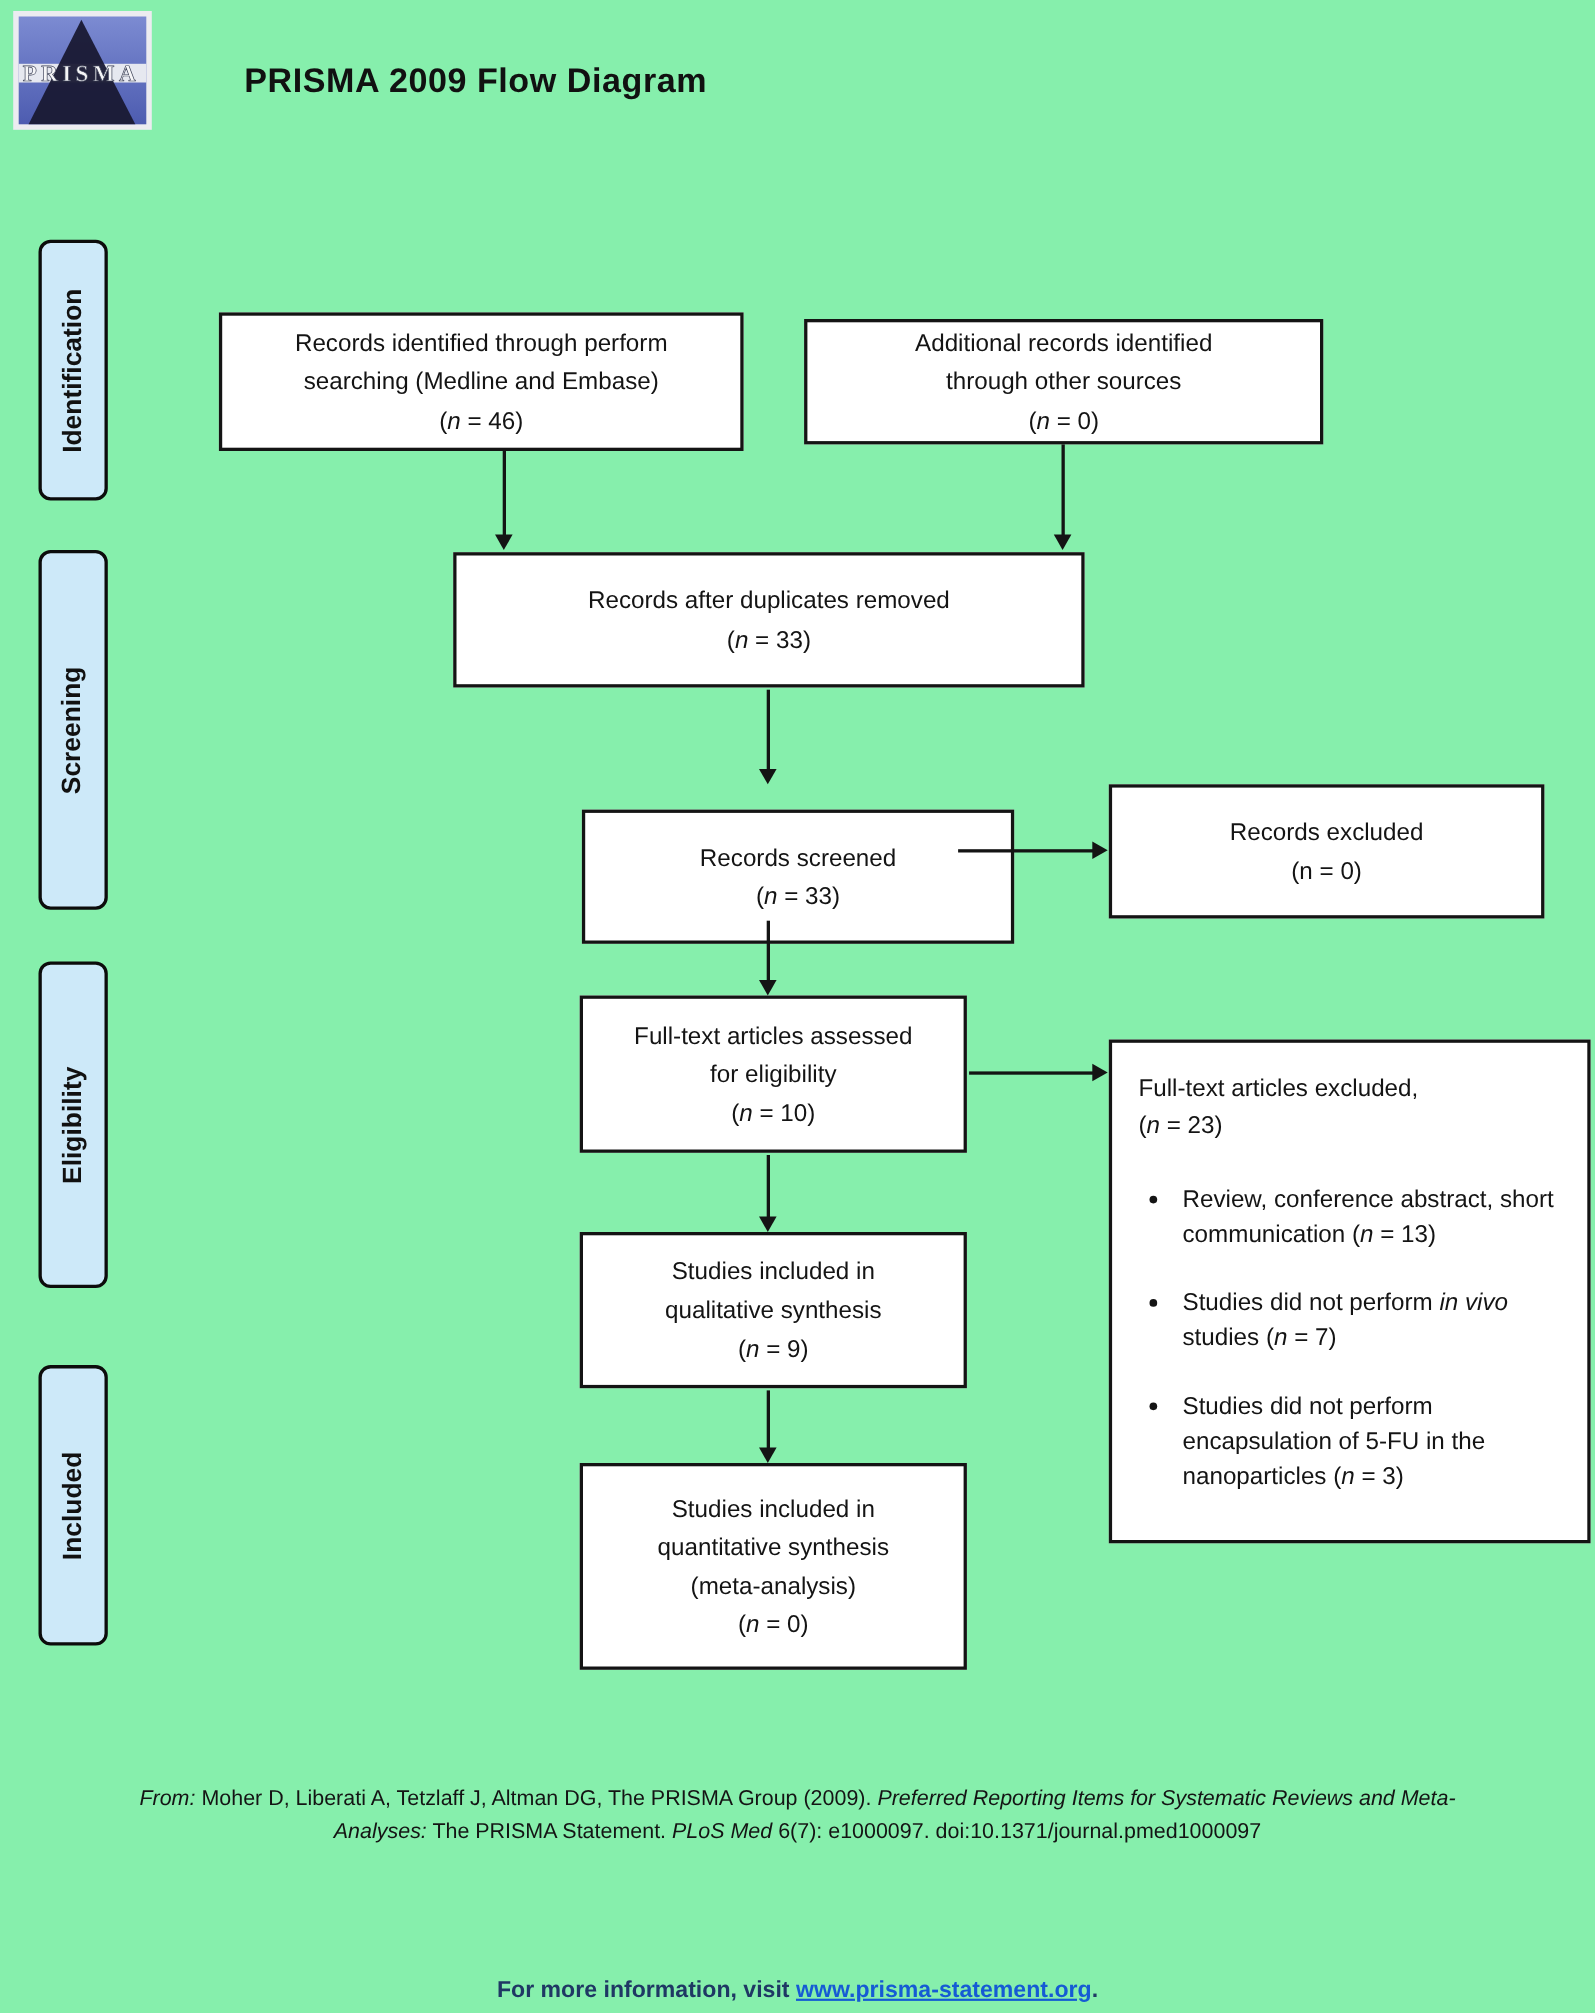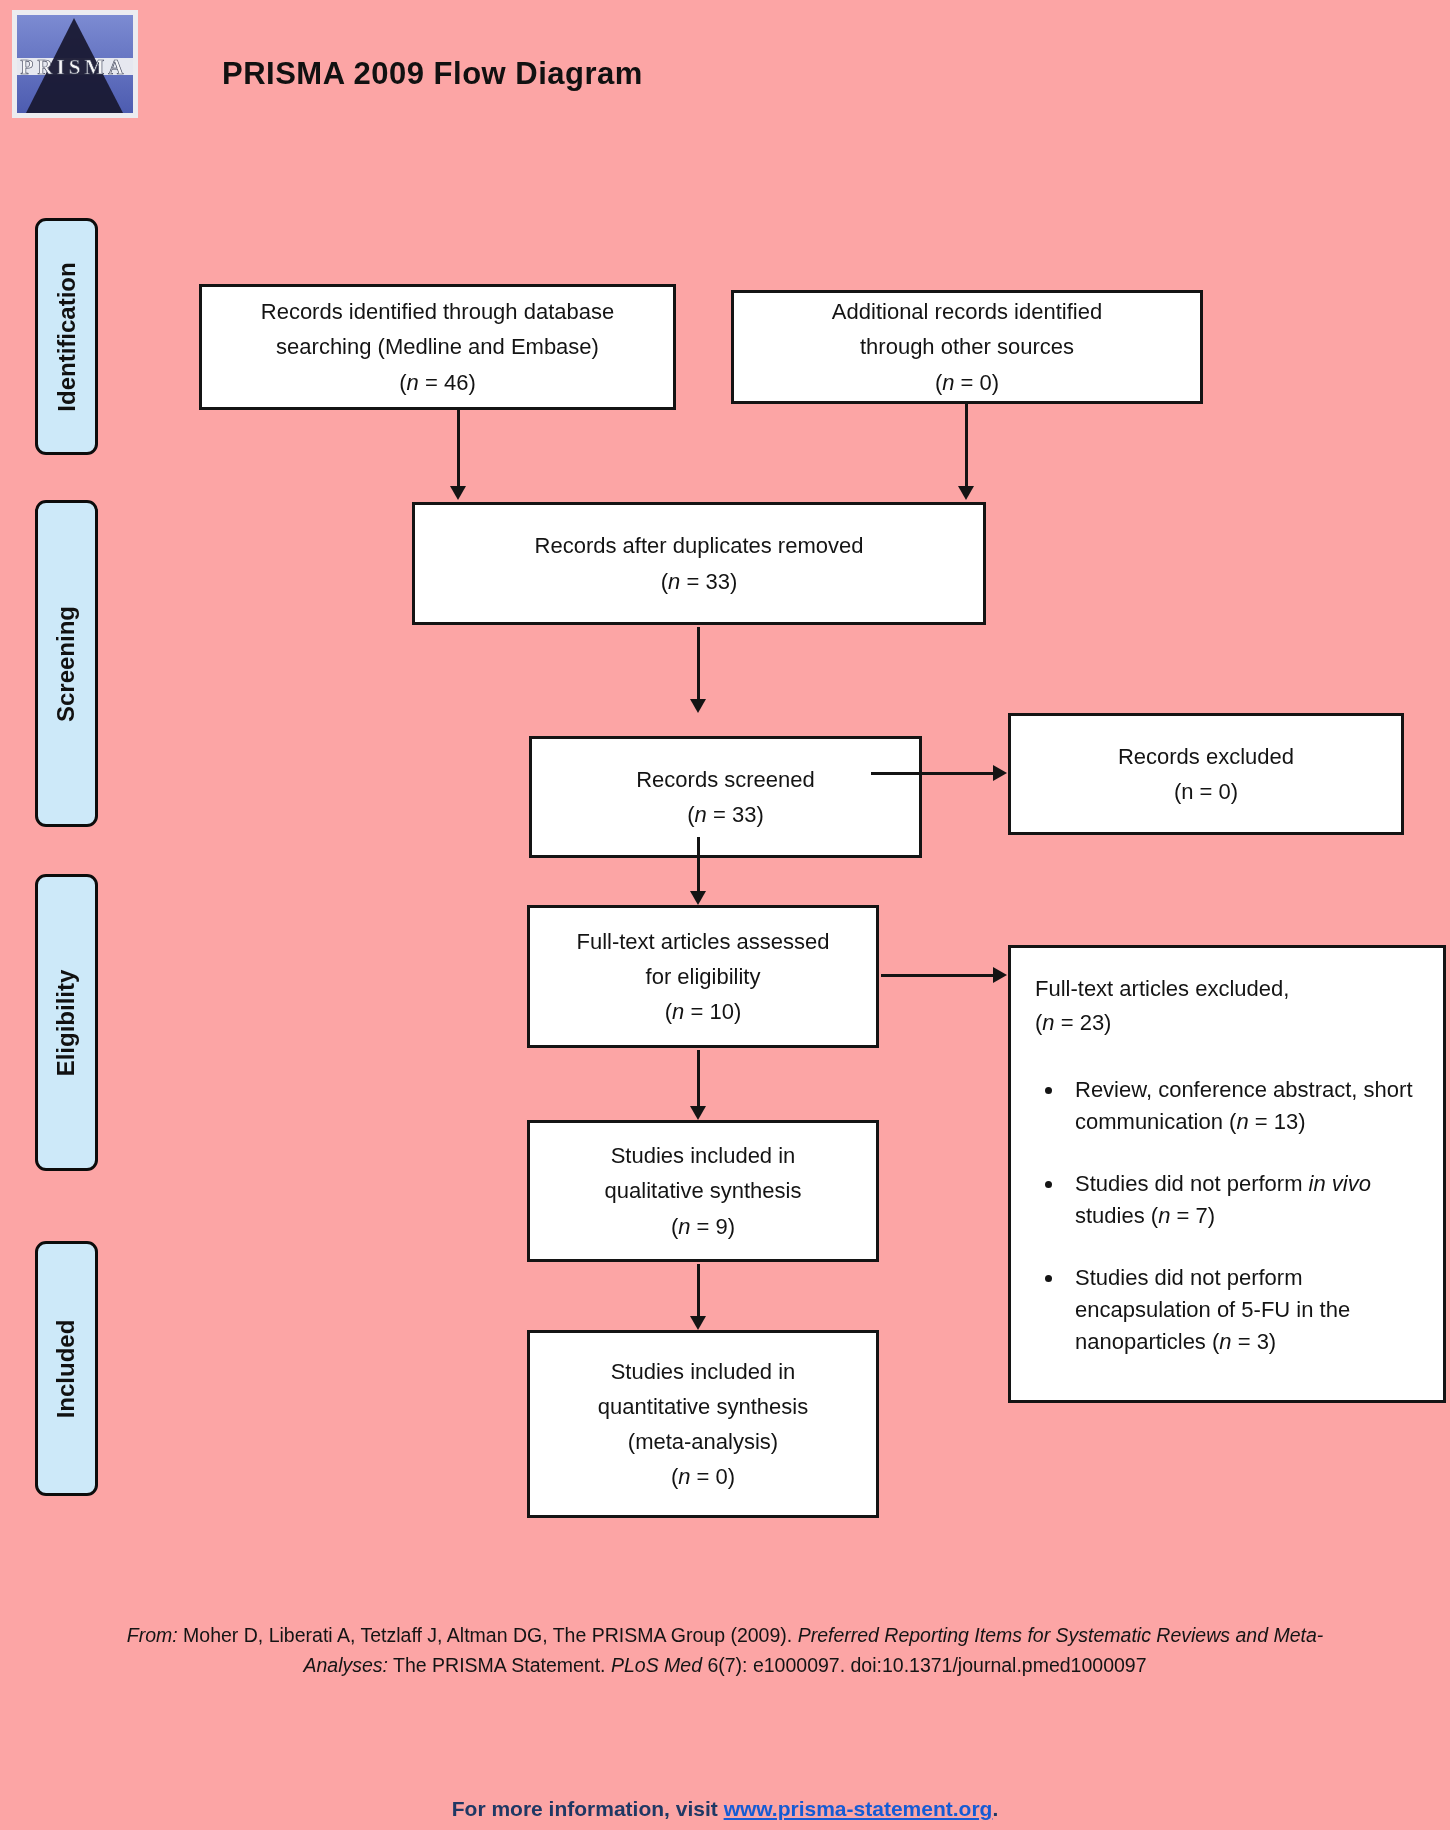--- a/index.html
+++ b/index.html
@@ -1,17 +1,17 @@
 <!DOCTYPE html>
 <html><head>
 <meta charset="utf-8">
 <style>
   html,body{margin:0;padding:0;background:#ffffff;}
   body{width:1450px;height:1830px;font-family:"Liberation Sans",sans-serif;color:#1a1a1a;}
-  .page{position:relative;width:1450px;height:1830px;overflow:hidden;background:#fca5a5;}
+  .page{position:relative;width:1450px;height:1830px;overflow:hidden;background:#86efac;}
 
   
   .logo{position:absolute;left:10px;top:8px;width:130px;height:112px;}
   .title{position:absolute;left:222px;top:56px;margin:0;font-size:31px;font-weight:bold;letter-spacing:.5px;color:#111;}
 
   
   .stage{position:absolute;left:35px;width:63px;background:#cde9f9;border:3px solid #0c0c0c;
          border-radius:11px;display:flex;align-items:center;justify-content:center;box-sizing:border-box;}
   .stage span{transform:rotate(-90deg);white-space:nowrap;font-weight:bold;font-size:24px;color:#111;}
   .st-identification{top:218px;height:237px;}
@@ -83,21 +83,21 @@
     <span>Screening</span>
   </div>
   <div class="stage st-eligibility">
     <span>Eligibility</span>
   </div>
   <div class="stage st-included">
     <span>Included</span>
   </div>
 
   <div class="fbox b-identified">
-      <div class="tline"><span>Records identified through database</span></div>
+      <div class="tline"><span>Records identified through perform</span></div>
       <div class="tline"><span>searching (Medline and Embase)</span></div>
       <div class="tline"><span>(</span><span class="it">n</span><span> = 46)</span></div>
     </div>
   <div class="fbox b-additional">
       <div class="tline"><span>Additional records identified</span></div>
       <div class="tline"><span>through other sources</span></div>
       <div class="tline"><span>(</span><span class="it">n</span><span> = 0)</span></div>
     </div>
   <div class="fbox b-duplicates">
       <div class="tline"><span>Records after duplicates removed</span></div>

